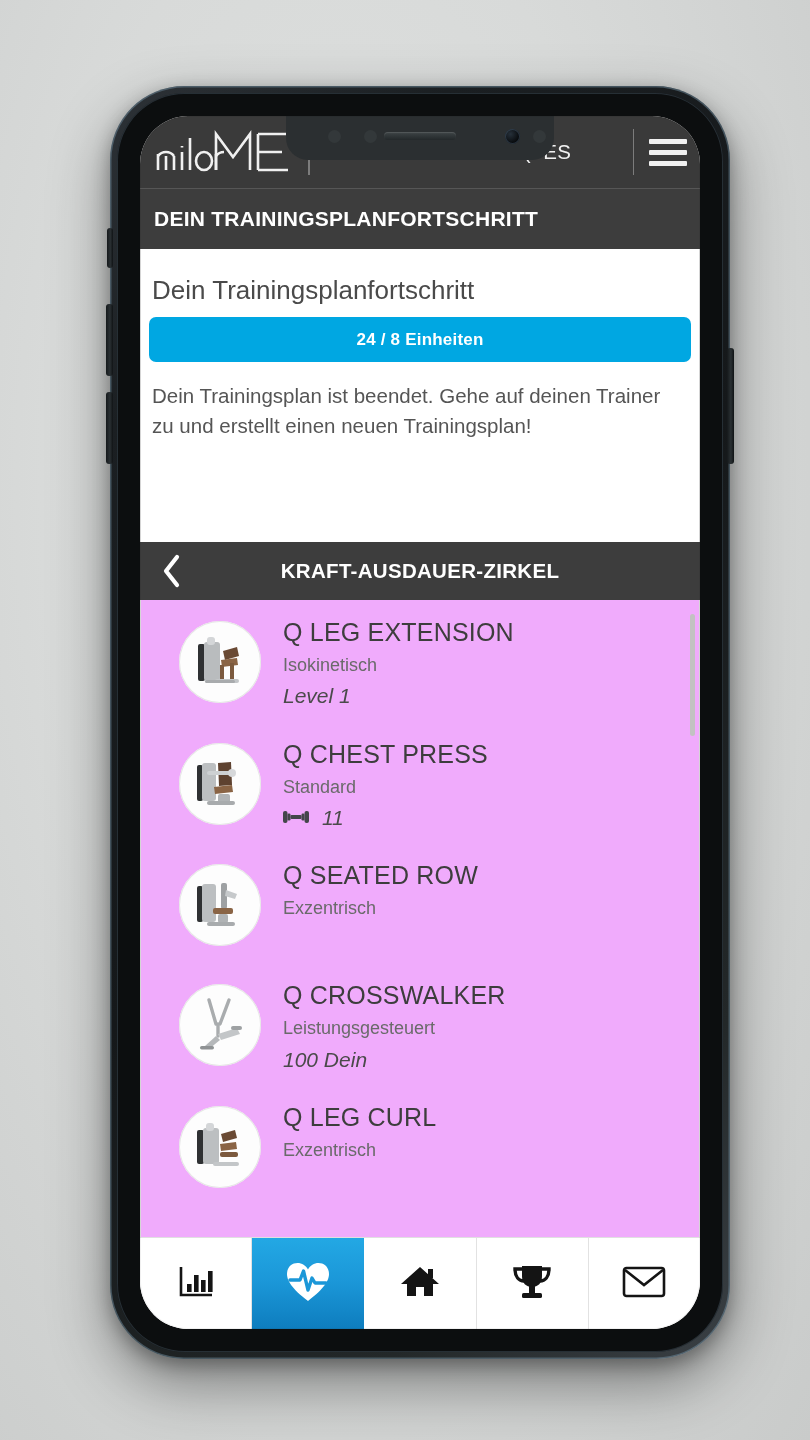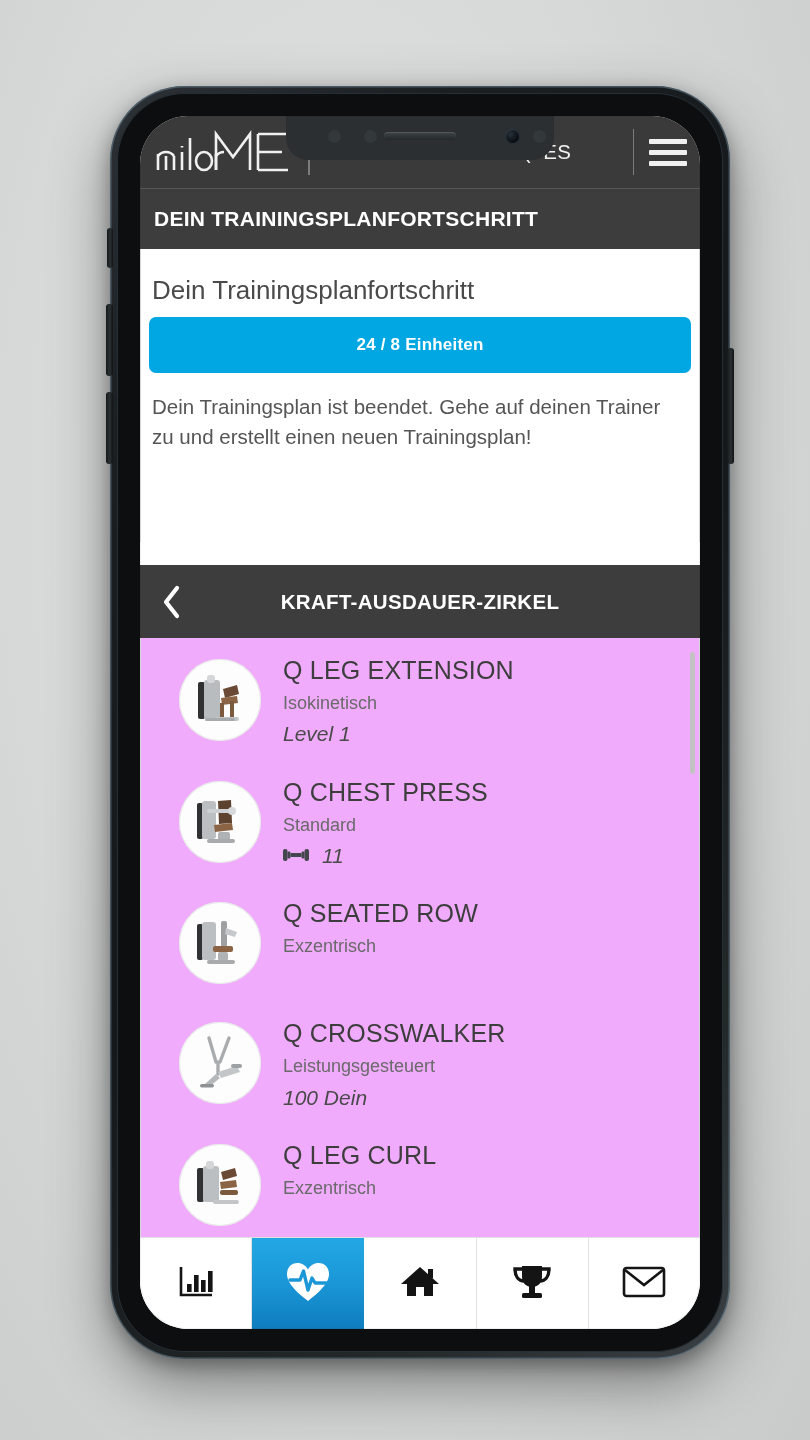--- a/index.html
+++ b/index.html
@@ -109,33 +109,33 @@
 
   
   #progress-card{
     flex:0 0 auto; background:#ffffff; padding:26px 8px 0 8px; height:293px;
     border-left:1px solid #e3e3e3; border-right:1px solid #e3e3e3;
   }
   #progress-heading{
     font-size:26px; color:#4a4a4a; font-weight:400; padding-left:3px; margin-bottom:11px;
   }
   #progress-bar{
-    height:56px; background:#00a7e2; border-radius:7px;
+    height:45px; background:#00a7e2; border-radius:7px;
     display:flex; align-items:center; justify-content:center;
   }
   #progress-label{ color:#ffffff; font-size:17px; font-weight:700; letter-spacing:.2px; }
   #progress-message{
     margin-top:19px; padding-left:3px; padding-right:4px;
     font-size:20.5px; line-height:1.48; color:#555555;
   }
 
   
   #plan-header{
-    flex:0 0 auto; height:73px; background:#3d3d3d;
-    display:flex; align-items:center; position:relative;margin-top:23px;
+    flex:0 0 auto; height:58px; background:#3d3d3d;
+    display:flex; align-items:center; position:relative;
   }
   #back-button{
     width:62px; height:61px; display:flex; align-items:center; justify-content:center;
     cursor:pointer;
   }
   #plan-title{
     position:absolute; left:0; right:0; text-align:center;
     color:#ffffff; font-size:20.5px; font-weight:700; letter-spacing:.3px;
     pointer-events:none;
   }

